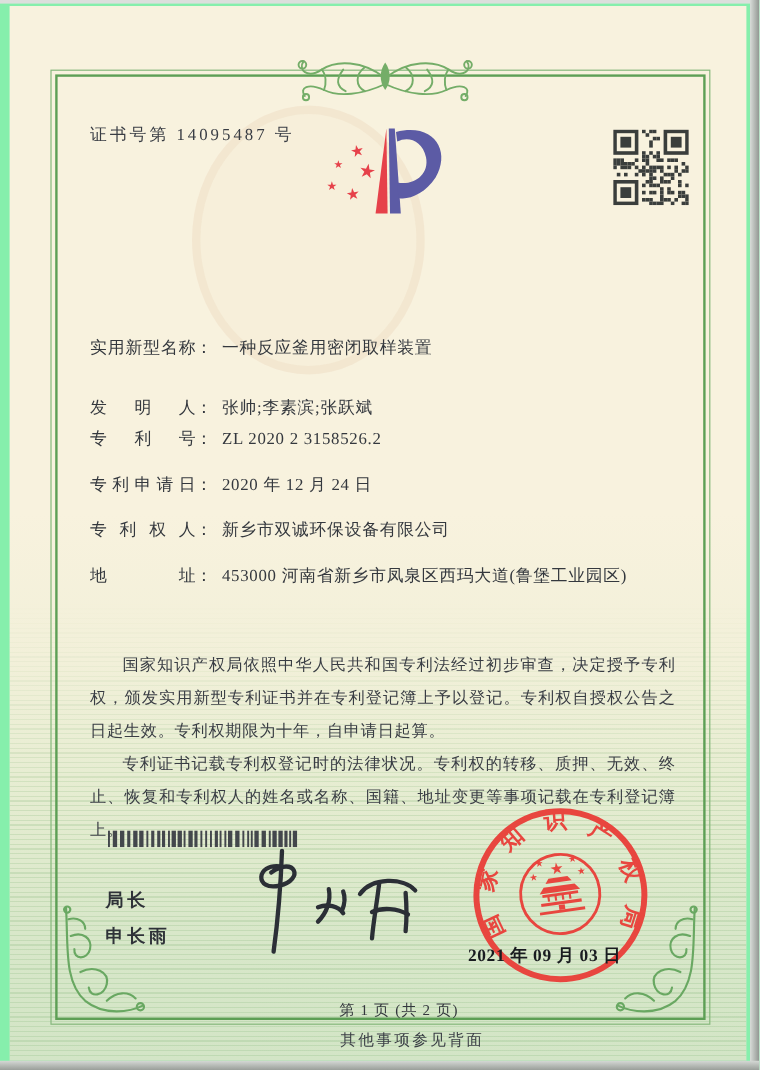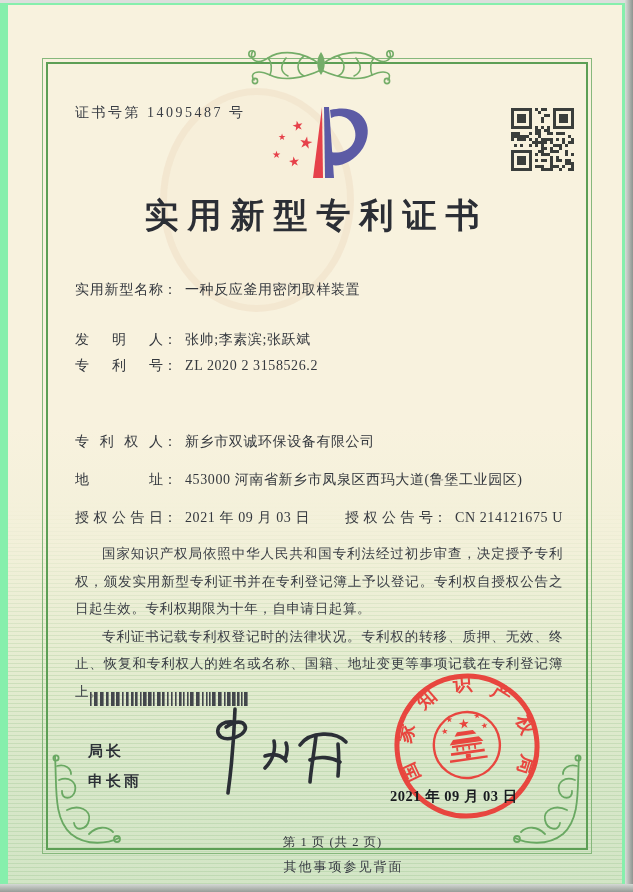--- a/index.html
+++ b/index.html
@@ -227,40 +227,38 @@
       <rect x="3" y="3" width="15" height="15" fill="#f8f2de"></rect>
       <rect x="6" y="6" width="9" height="9" fill="#3a3e3c"></rect>
       <rect x="42" y="0" width="21" height="21" fill="#3a3e3c"></rect>
       <rect x="45" y="3" width="15" height="15" fill="#f8f2de"></rect>
       <rect x="48" y="6" width="9" height="9" fill="#3a3e3c"></rect>
       <rect x="0" y="42" width="21" height="21" fill="#3a3e3c"></rect>
       <rect x="3" y="45" width="15" height="15" fill="#f8f2de"></rect>
       <rect x="6" y="48" width="9" height="9" fill="#3a3e3c"></rect>
     </svg>
 
-  <div class="title">实用新型专利证书</div>
 
   <div class="field-row" style="top:281px">
     <span class="flabel">实用新型名称</span><span class="fcolon">：</span><span class="fvalue">一种反应釜用密闭取样装置</span>
   </div>
   <div class="field-row" style="top:331px">
     <span class="flabel">发明人</span><span class="fcolon">：</span><span class="fvalue">张帅;李素滨;张跃斌</span>
   </div>
   <div class="field-row" style="top:357px">
     <span class="flabel">专利号</span><span class="fcolon">：</span><span class="fvalue">ZL 2020 2 3158526.2</span>
   </div>
+  <div class="field-row" style="top:395px">
+    <span class="flabel">专利申请日</span><span class="fcolon">：</span><span class="fvalue">2020 年 12 月 24 日</span>
+  </div>
   <div class="field-row" style="top:433px">
     <span class="flabel">专利权人</span><span class="fcolon">：</span><span class="fvalue">新乡市双诚环保设备有限公司</span>
   </div>
   <div class="field-row" style="top:471px">
     <span class="flabel">地址</span><span class="fcolon">：</span><span class="fvalue">453000 河南省新乡市凤泉区西玛大道(鲁堡工业园区)</span>
-  </div>
-  <div class="field-row" style="top:509px">
-    <span class="flabel">授权公告日</span><span class="fcolon">：</span><span class="fvalue">2021 年 09 月 03 日</span>
-    <span class="pair2"><span class="flabel">授权公告号</span><span class="fcolon">：</span><span class="fvalue">CN 214121675 U</span></span>
   </div>
 
   <div class="paras">
     <p>国家知识产权局依照中华人民共和国专利法经过初步审查，决定授予专利权，颁发实用新型专利证书并在专利登记簿上予以登记。专利权自授权公告之日起生效。专利权期限为十年，自申请日起算。</p>
     <p>专利证书记载专利权登记时的法律状况。专利权的转移、质押、无效、终止、恢复和专利权人的姓名或名称、国籍、地址变更等事项记载在专利登记簿上。</p>
   </div>
 
   <svg class="barcode" id="barcode-svg" viewBox="0 0 158 14" width="158" height="14">
       <rect x="0.0" y="0" width="1.6" height="14" fill="#43474c"></rect>
       <rect x="4.0" y="0" width="3.6" height="14" fill="#43474c"></rect>

